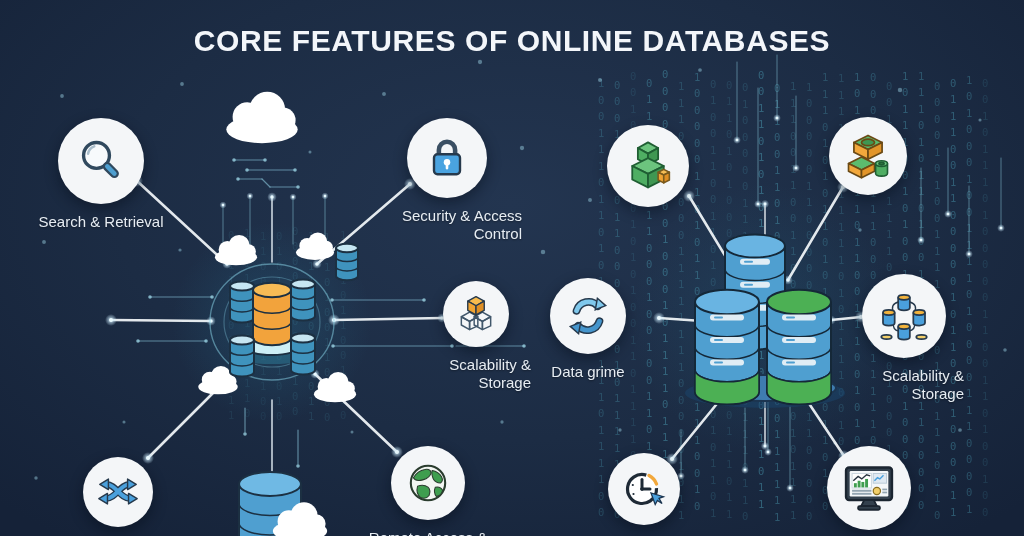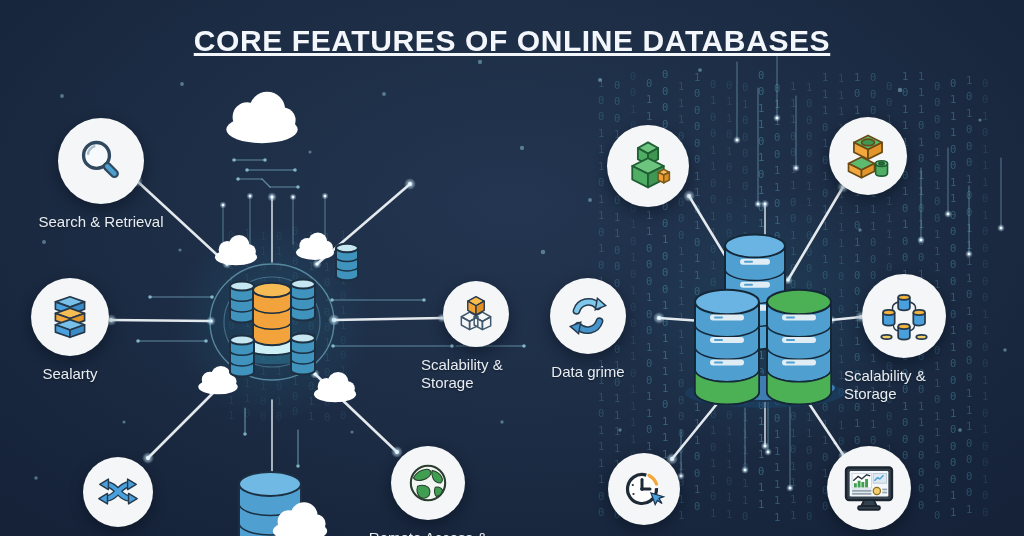--- a/index.html
+++ b/index.html
@@ -5,29 +5,29 @@
   *{margin:0;padding:0;box-sizing:border-box}
   html,body{background:#0e1726}
   .stage{
     position:relative;width:1024px;height:536px;overflow:hidden;
     background:radial-gradient(ellipse 70% 80% at 50% 38%, #233550 0%, #1c2c44 55%, #152238 100%);
     font-family:"Liberation Sans",sans-serif;
   }
   #decor{position:absolute;inset:0;pointer-events:none}
   .title{
     position:absolute;top:24px;left:0;width:100%;text-align:center;
-    color:#f3f6fa;font-size:30px;font-weight:700;letter-spacing:.6px;text-decoration:underline;
+    color:#f3f6fa;font-size:30px;font-weight:700;letter-spacing:.6px;
   }
   .node{position:absolute;display:flex;flex-direction:column;align-items:center}
   .circle{
     background:#f4f6f8;border-radius:50%;display:flex;align-items:center;justify-content:center;
     box-shadow:0 5px 14px rgba(5,12,22,.45);
   }
   .label{
-    margin-top:9px;color:#e7edf3;font-size:15px;font-weight:500;text-align:left;
+    margin-top:9px;color:#e7edf3;font-size:15px;font-weight:500;text-align:right;
     line-height:1.22;text-shadow:0 1px 2px rgba(0,0,0,.4);
   }
 </style>
 </head>
 <body>
 
 <div class="stage">
 
   <svg id="decor" width="1024" height="536" viewBox="0 0 1024 536">
       <defs>
@@ -368,39 +368,32 @@
         <circle cx="20" cy="19" r="11.5" fill="#f7fafc" stroke="#30495e" stroke-width="3"></circle>
         <path d="M12.5 17.5 A8.5 8.5 0 0 1 18 11" stroke="#a9bdcb" stroke-width="2.2" fill="none" stroke-linecap="round"></path>
         <g transform="rotate(45 29 28)">
             <rect x="27" y="25.2" width="15" height="6" rx="3" fill="#4e9fd0" stroke="#30495e" stroke-width="2"></rect>
           </g>
       </svg>
     </div>
     <div class="label">Search &amp; Retrieval</div>
   </div>
 
-
-  <div class="node" style="left:0px;top:278px;width:140px">
-    <div class="circle" style="width:78px;height:78px">
-      <svg width="50" height="50" viewBox="0 0 48 48">
-        <g stroke="#26394c" stroke-width="1.6" stroke-linejoin="round">
-          <polygon points="10,9.5 24,4.5 38,9.5 24,14.5" fill="#79c0e8"></polygon>
-          <polygon points="10,9.5 24,14.5 24,21.5 10,16.5" fill="#4aa0dc"></polygon>
-          <polygon points="24,14.5 38,9.5 38,16.5 24,21.5" fill="#3b8cc6"></polygon>
-          <polygon points="10,20.5 24,15.5 38,20.5 24,25.5" fill="#f6bd55"></polygon>
-          <polygon points="10,20.5 24,25.5 24,32.5 10,27.5" fill="#f2a83c"></polygon>
-          <polygon points="24,25.5 38,20.5 38,27.5 24,32.5" fill="#e2952a"></polygon>
-          <polygon points="10,31.5 24,26.5 38,31.5 24,36.5" fill="#79c0e8"></polygon>
-          <polygon points="10,31.5 24,36.5 24,43.5 10,38.5" fill="#4aa0dc"></polygon>
-          <polygon points="24,36.5 38,31.5 38,38.5 24,43.5" fill="#3b8cc6"></polygon>
-        </g>
-      </svg>
-    </div>
-    <div class="label">Sealarty</div>
-  </div>
+  <div class="node" style="left:372px;top:118px;width:150px">
+    <div class="circle" style="width:80px;height:80px">
+      <svg width="52" height="52" viewBox="0 0 48 48">
+        <path d="M16.5 22 v-5.5 a7.5 7.5 0 0 1 15 0 V22" fill="none" stroke="#3a4f63" stroke-width="4.2"></path>
+        <rect x="12" y="20.5" width="24" height="18.5" rx="3.2" fill="#4aa3e0" stroke="#26394c" stroke-width="2.2"></rect>
+        <circle cx="24" cy="28" r="3" fill="#ffffff"></circle>
+        <rect x="22.8" y="28.5" width="2.4" height="6" rx="1" fill="#ffffff"></rect>
+      </svg>
+    </div>
+    <div class="label">Security &amp; Access Control</div>
+  </div>
+
 
   <div class="node" style="left:421px;top:281px;width:110px">
     <div class="circle" style="width:66px;height:66px">
       <svg width="44" height="44" viewBox="0 0 48 48">
         <g fill="none" stroke="#41576b" stroke-width="1.6" stroke-linejoin="round">
           <polygon points="17,22 26,27 17,32 8,27"></polygon>
             <polygon points="8,27 17,32 17,41 8,36"></polygon>
             <polygon points="17,32 26,27 26,37 17,41"></polygon>
           <polygon points="31,22 40,27 31,32 22,27"></polygon>
             <polygon points="22,27 31,32 31,41 22,36"></polygon>

